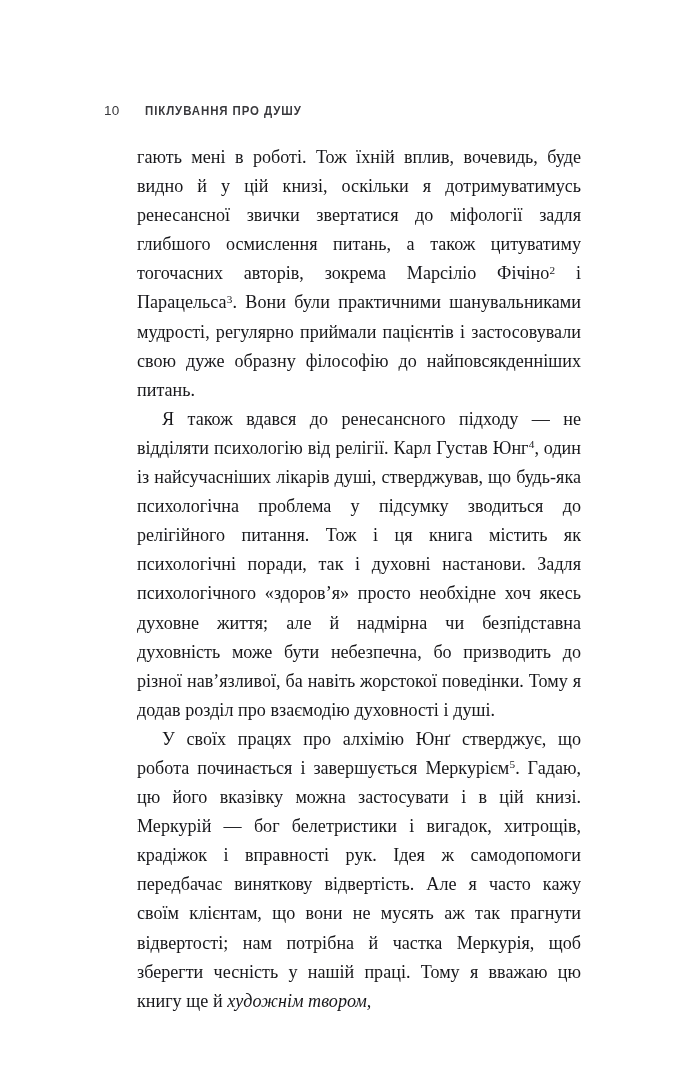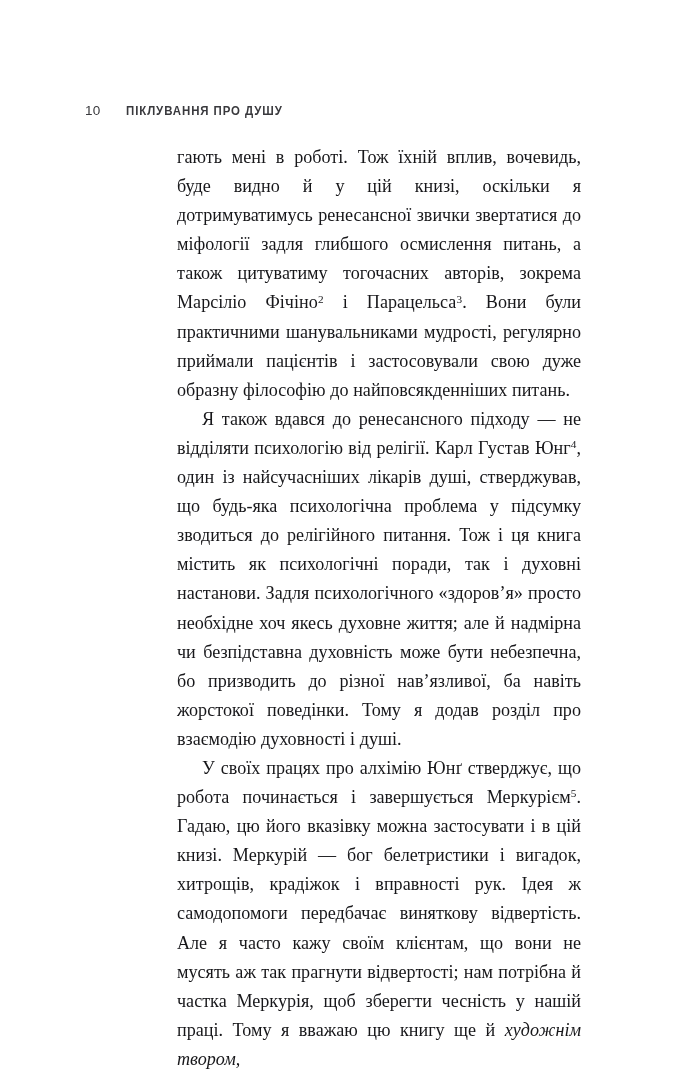--- a/index.html
+++ b/index.html
@@ -21,21 +21,21 @@
     position: relative;
     width: 700px;
     height: 1090px;
     background: #ffffff;
     box-sizing: border-box;
   }
 
   
   .running-head {
     position: absolute;
-    left: 85px;
+    left: 104px;
     top: 103px;
     width: 490px;
     height: 18px;
     display: flex;
     align-items: baseline;
     font-family: "Liberation Sans", "DejaVu Sans", sans-serif;
     color: #39393d;
   }
   .folio {
     font-size: 13.5px;
@@ -82,21 +82,20 @@
     line-height: 0;
     margin-left: 0.2px;
   }
 
   em.ital {
   }
 
   
   .textblock p.para {
     letter-spacing: 0.01px;
-    margin-left: 40px;
   }
 </style>
 </head>
 <body>
 
 <div class="page">
 
   <div class="running-head">
     <span class="folio">10</span>
     <span class="head-title">ПІКЛУВАННЯ ПРО ДУШУ</span>

